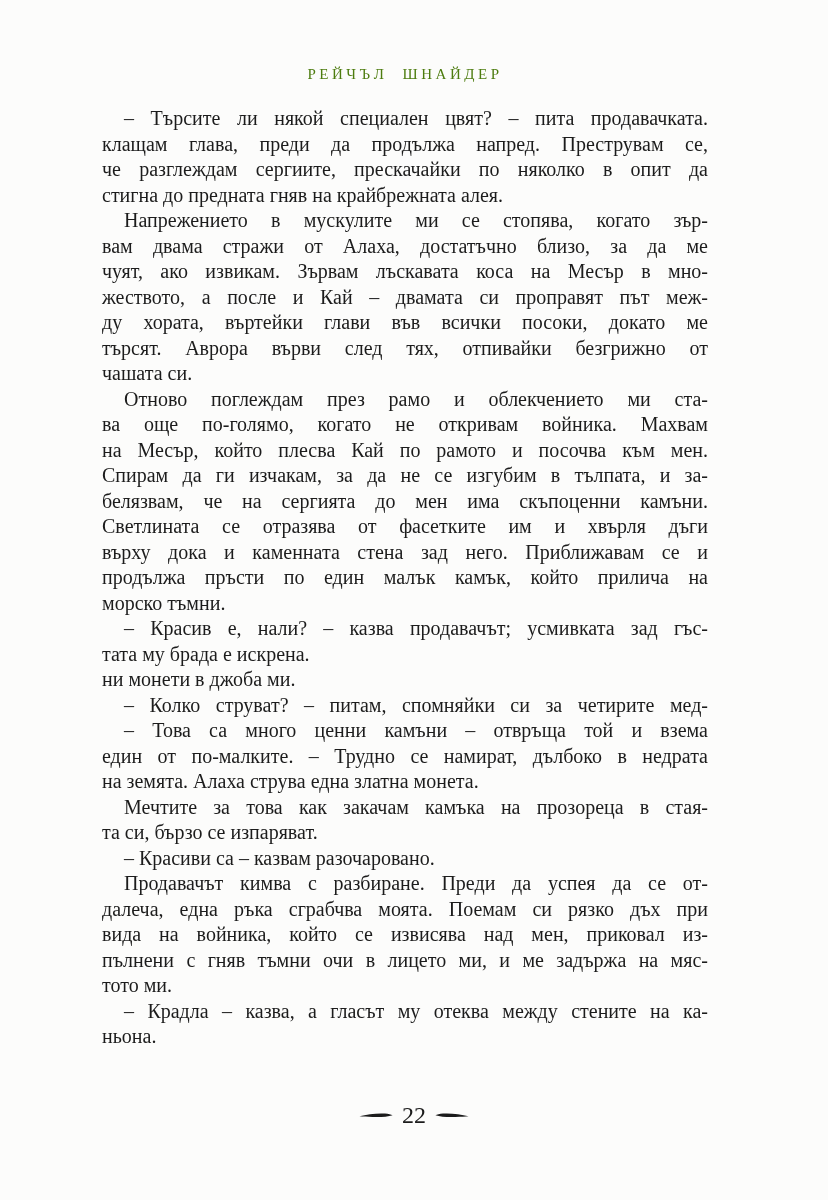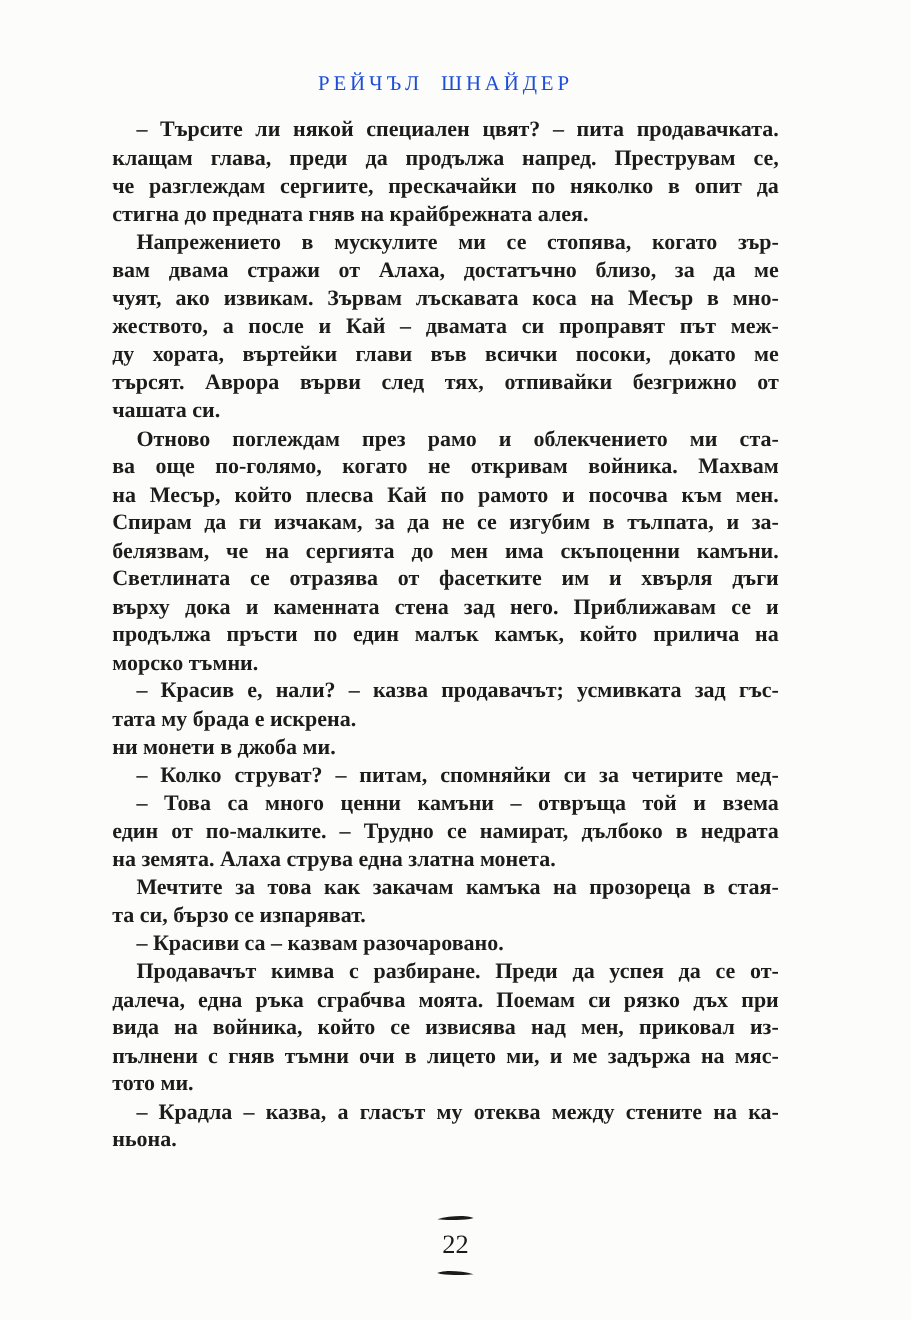--- a/index.html
+++ b/index.html
@@ -15,55 +15,53 @@
     font-family: "Liberation Serif", "DejaVu Serif", serif;
     color: #1c1c1c;
     overflow: hidden;
   }
   .running-header {
     position: absolute;
     top: 66px;
     left: 102px;
     width: 606px;
     text-align: center;
-    font-size: 19px;
+    font-size: 15px;
     font-weight: normal;
     letter-spacing: 3.5px;
     word-spacing: 8px;
-    color: #1d4ed8;
+    color: #4d7c0f;
   }
   .page-body {
     position: absolute;
     top: 106px;
     left: 102px;
     width: 606px;
     font-size: 20px;
     line-height: 25.5px;
   }
   .line {
     text-align: justify;
     text-align-last: justify;
-    font-weight: bold;
   }
   .line.last {
     text-align-last: left;
   }
   .line.indent {
     padding-left: 22px;
   }
   .folio {
     position: absolute;
     top: 1102px;
     left: 0;
     width: 828px;
     display: flex;
     align-items: center;
     justify-content: center;
     gap: 7px;
-    flex-direction: column;
   }
   .folio-number {
     font-size: 24px;
     line-height: 26px;
     color: #1b1b1b;
     padding: 0 2px;
   }
   .ornament {
     width: 34px;
     height: 10px;

